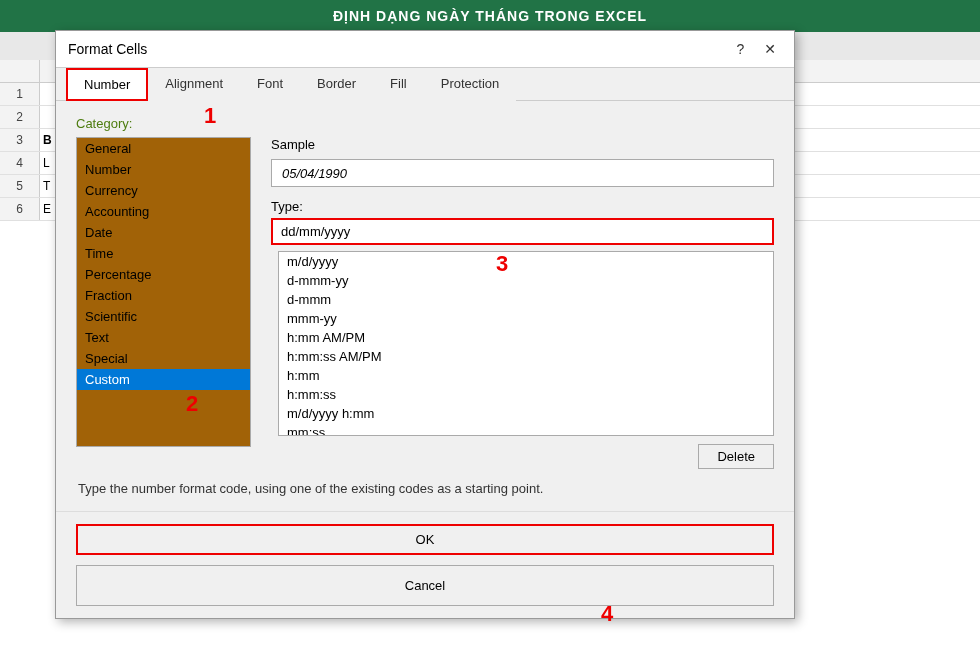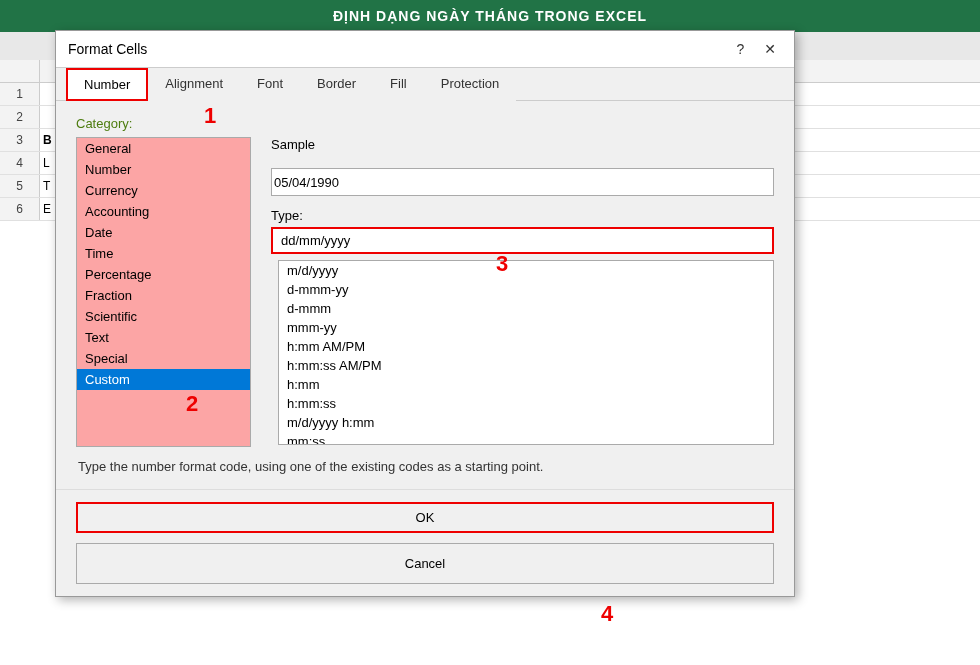--- a/index.html
+++ b/index.html
@@ -117,21 +117,21 @@
     
     .category-box {
       width: 175px;
       flex-shrink: 0;
     }
 
     .category-list {
       width: 175px;
       height: 310px;
       border: 1px solid #aaa;
-      background: #fca5a5;
+      background: #a16207;
       overflow-y: auto;
       position: relative;
     }
 
     .category-item {
       padding: 3px 8px;
       cursor: pointer;
       font-size: 13px;
       color: #000;
     }
@@ -140,32 +140,33 @@
       color: #fff;
     }
 
     
     .right-panel {
       flex: 1;
     }
 
     .sample-label {
       font-size: 13px;
-      margin-bottom: 16px;
+      margin-bottom: 7px;
     }
 
     .sample-box {
       border: 1px solid #aaa;
       background: #fff;
-      padding: 5px 2px;
+      padding: 5px 10px;
       margin-bottom: 12px;
       font-size: 13px;
       height: 28px;
       display: flex;
       align-items: center;
+      font-style: italic;
     }
 
     .type-label {
       font-size: 13px;
       margin-bottom: 4px;
     }
 
     .type-input-wrapper {
       position: relative;
       margin-bottom: 6px;
@@ -441,20 +442,23 @@
             <div class="type-list-item">h:mm AM/PM</div>
             <div class="type-list-item">h:mm:ss AM/PM</div>
             <div class="type-list-item">h:mm</div>
             <div class="type-list-item">h:mm:ss</div>
             <div class="type-list-item">m/d/yyyy h:mm</div>
             <div class="type-list-item">mm:ss</div>
 
           </div>
         </div>
 
+        <div class="delete-row">
+          <button class="delete-btn">Delete</button>
+        </div>
 
       </div>
     </div>
 
     <div class="hint-text">Type the number format code, using one of the existing codes as a starting point.</div>
 
   </div>
 
   <div class="dialog-footer">
     <button class="ok-btn">OK</button>

